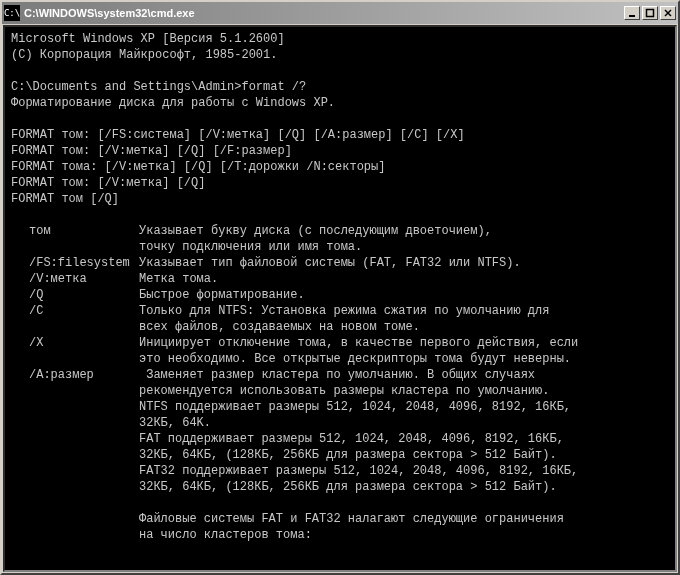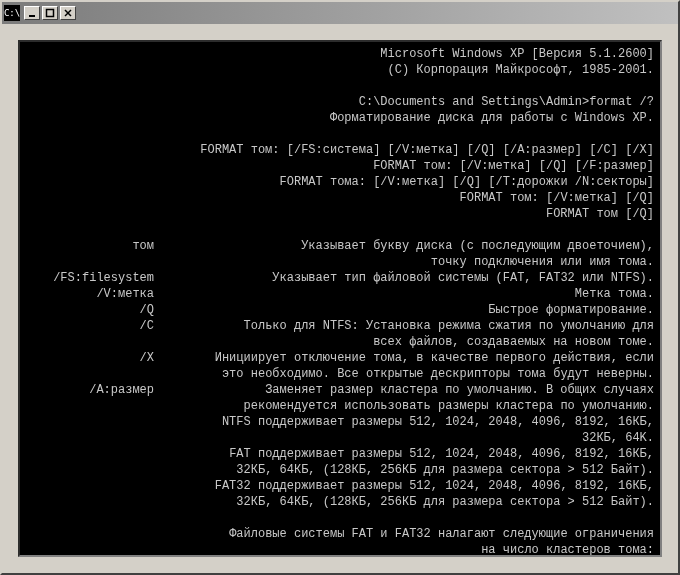--- a/index.html
+++ b/index.html
@@ -70,39 +70,39 @@
   .tbbtn svg { width: 10px; height: 10px; }
   .console {
     flex: 1;
     background: #000;
     color: #c8c8c8;
     font-family: "Lucida Console", "Courier New", monospace;
     font-size: 12px;
     line-height: 16px;
     padding: 4px 6px;
     border: 2px inset #808080;
-    margin: 16px;
+    margin: 1px;
     overflow: hidden;
     white-space: pre;
-    text-align: right;
   }
   .console .line { white-space: pre; }
   .opt-row { display: flex; }
   .opt-key { width: 128px; flex-shrink: 0; padding-left: 18px; }
   .opt-desc { flex: 1; white-space: pre-wrap; }
 </style>
 </head>
 <body>
 
 <div class="window">
 
   <div class="titlebar">
     <div class="titlebar-icon">
       <span>C:\</span>
     </div>
+    <div class="titlebar-text">C:\WINDOWS\system32\cmd.exe</div>
     <div class="titlebar-buttons">
       <div class="tbbtn">
         <svg viewBox="0 0 10 10">
             <line x1="2" y1="8" x2="8" y2="8" stroke="#000" stroke-width="2"></line>
           </svg>
       </div>
       <div class="tbbtn">
         <svg viewBox="0 0 10 10">
             <rect x="1.5" y="1.5" width="7" height="7" fill="none" stroke="#000" stroke-width="1.5"></rect>
           </svg>

